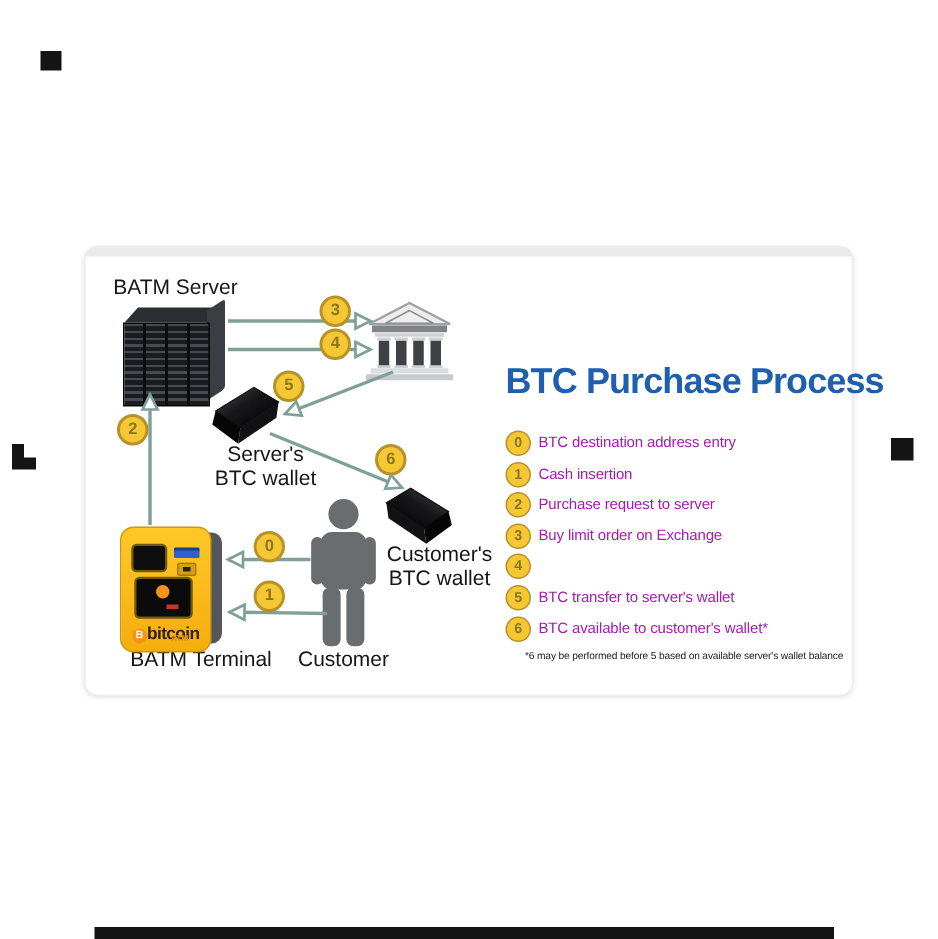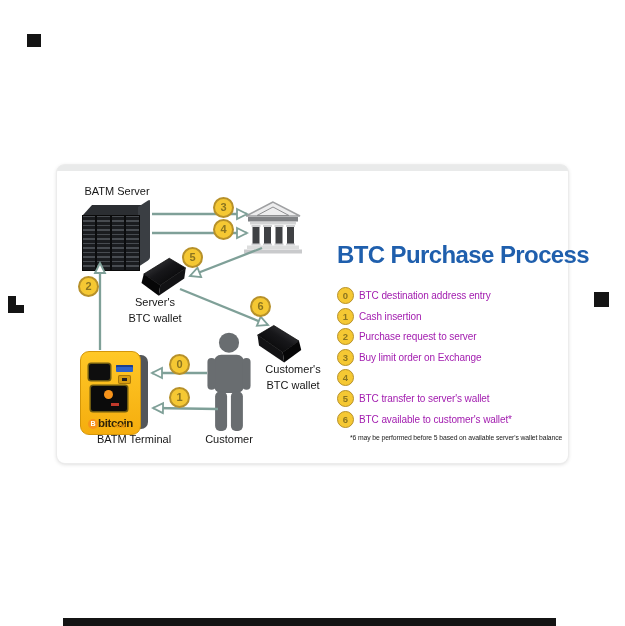--- a/index.html
+++ b/index.html
@@ -4,21 +4,21 @@
 <style>
   html,body{margin:0;padding:0;background:#ffffff;}
   #stage{position:relative;width:625px;height:626px;background:#ffffff;overflow:hidden;
          font-family:"Liberation Sans","DejaVu Sans",sans-serif;color:#1a1a1a;}
   
   .card{position:absolute;left:57px;top:165px;width:511px;height:298px;background:#ffffff;
         border-radius:8px;box-shadow:0 0 0 1px #ececec,0 1px 4px rgba(0,0,0,.18);}
   .card-topbar{position:absolute;left:0;top:0;width:100%;height:6px;background:#e9eaea;
         border-radius:8px 8px 0 0;}
   
-  .dlabel{position:absolute;font-size:11px;line-height:16px;color:#161616;text-align:center;}
+  .dlabel{position:absolute;font-size:14px;line-height:16px;color:#161616;text-align:center;}
   
   .server-rack{position:absolute;left:25px;top:40px;width:70px;height:64px;}
   .rack-top{position:absolute;left:1px;top:0;width:55px;height:10px;background:#2b2e32;
         transform:skewX(-42deg);transform-origin:0 100%;}
   .rack-side{position:absolute;left:56px;top:2px;width:12px;height:60px;background:#3a3e43;
         transform:skewY(-33deg);transform-origin:0 50%;border-radius:0 2px 2px 0;}
   .rack-front{position:absolute;left:0;top:10px;width:56px;height:54px;border:1px solid #0a0a0a;
         background:
           repeating-linear-gradient(90deg,transparent 0 12.5px,#0b0c0d 12.5px 14.5px),
           repeating-linear-gradient(180deg,#474b50 0 1.5px,#1a1c1f 1.5px 4.5px);}
@@ -74,21 +74,21 @@
   <div class="artifact" style="left:27px;top:34px;width:14px;height:13px;"></div>
   <div class="artifact" style="left:8px;top:296px;width:8px;height:17px;"></div>
   <div class="artifact" style="left:16px;top:305px;width:8px;height:8px;"></div>
   <div class="artifact" style="left:594px;top:292px;width:15px;height:15px;"></div>
   <div class="artifact" style="left:63px;top:618px;width:493px;height:8px;"></div>
 
   <div class="card">
     <div class="card-topbar"></div>
 
     <div class="dlabel" style="left:5px;top:18px;width:110px;">BATM Server</div>
-    <div class="dlabel" style="left:48px;top:129px;width:100px;">
+    <div class="dlabel" style="left:70px;top:129px;width:100px;">
       <div>Server's</div>
       <div>BTC wallet</div>
     </div>
     <div class="dlabel" style="left:188px;top:196px;width:96px;">
       <div>Customer's</div>
       <div>BTC wallet</div>
     </div>
     <div class="dlabel" style="left:10px;top:266px;width:104px;margin-left:15px;">BATM Terminal</div>
     <div class="dlabel" style="left:127px;top:266px;width:90px;">Customer</div>
 

